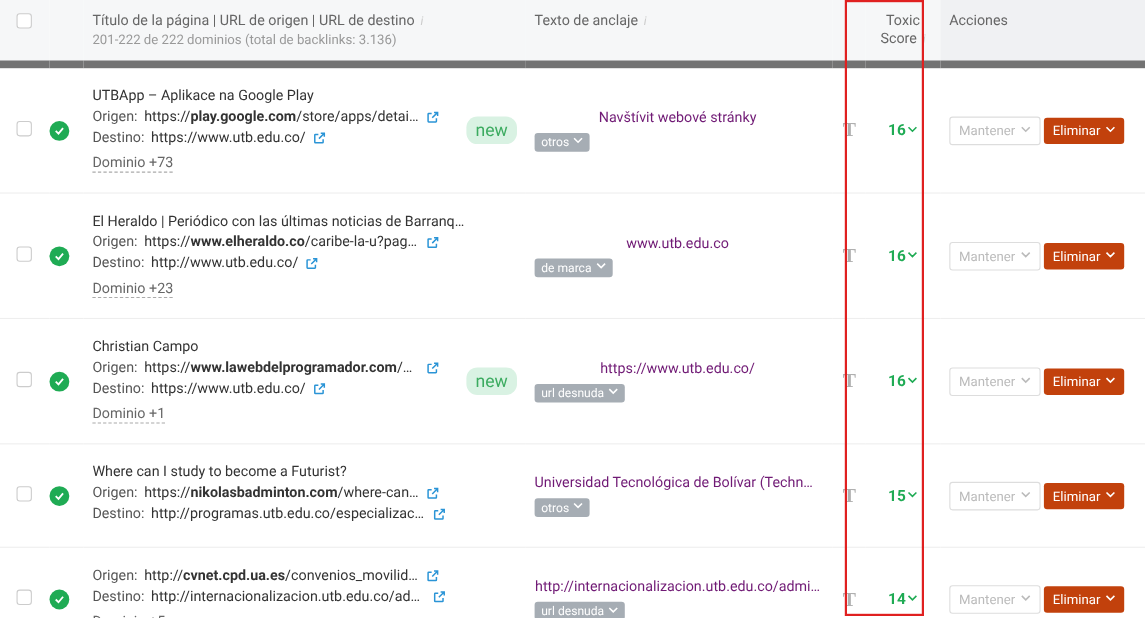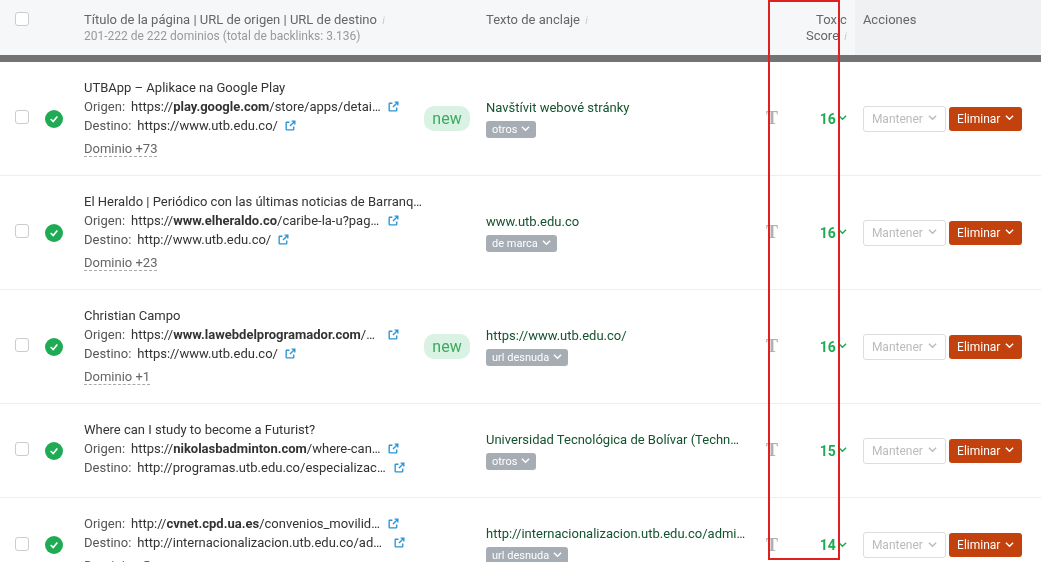--- a/index.html
+++ b/index.html
@@ -7,32 +7,32 @@
   table { width: 100%; border-collapse: collapse; }
   thead tr { background: #f6f7f8; border-bottom: 7px solid #737373; }
   thead th { text-align: left; font-weight: 400; color: #666; padding: 12px 8px; vertical-align: top; font-size: 13px; }
   tbody tr { border-bottom: 1px solid #eee; }
   tbody td { padding: 18px 8px; vertical-align: middle; }
   .col-check { width: 48px; text-align: center; }
   .col-status { width: 34px; text-align: left; padding-left:0; padding-right:0; }
   .col-title { width: 380px; }
   .col-anchor { width: 280px; }
   .col-t { width: 30px; text-align:center; }
-  .col-score { width: 72px; text-align:right; }
+  .col-score { width: 72px; text-align:center; }
   .col-actions { width: 190px; text-align:left; padding-right:0; white-space:nowrap; }
   input[type=checkbox] { width: 14px; height: 14px; border: 1px solid #ccc; border-radius: 3px; appearance: none; background: #fff; cursor:pointer; }
   .page-title-col .title-line { color: #333; margin-bottom: 4px; overflow:hidden; white-space:nowrap; text-overflow:ellipsis; max-width: 340px; }
   .page-title-col .sub-line { color: #444; font-size: 13px; margin-bottom: 4px; display:flex; align-items:center; gap:6px; }
   .sub-line .label { color: #555; }
   .sub-line .url { color: #333; overflow:hidden; white-space:nowrap; text-overflow:ellipsis; max-width:250px; display:inline-block; }
   .sub-line .url b { font-weight:700;text-align:right; }
   .domain-count { color: #666; border-bottom: 1px dashed #aaa; display:inline-block; cursor:pointer; margin-top:4px; font-size:13px; }
   .ext-link { color: #2a94d6; cursor:pointer; display:inline-flex; }
   .new-badge { background:#d9f2e3; color:#3cab60; font-size:16px; padding:3px 8px; border-radius:10px; display:inline-block; }
-  .anchor-text { color:#14532d; margin-bottom:6px; overflow:hidden; white-space:nowrap; text-overflow:ellipsis; max-width:260px; }
+  .anchor-text { color:#701a75; margin-bottom:6px; overflow:hidden; white-space:nowrap; text-overflow:ellipsis; max-width:260px;text-align:center; }
   .anchor-tag { background:#a6adb4; color:#fff; font-size:11px; padding:2px 6px; border-radius:3px; display:inline-flex; align-items:center; gap:4px; cursor:pointer; }
   .t-icon { font-family: Georgia, serif; font-size:18px; color:#b0b0b0; font-weight:600; }
   .score { color:#1fab54; font-weight:700; font-size:14px; cursor:pointer; display:inline-flex; align-items:center; gap:2px; justify-content:center; }
   .btn { font-size:12px; padding:5px 8px; border-radius:3px; cursor:pointer; display:inline-flex; align-items:center; gap:5px; }
   .btn-keep { border:1px solid #ddd; color:#bbb; background:#fff; }
   .btn-del { background:#c2410c; color:#fff; border:none; }
   .status-check { width:18px; height:18px; border-radius:50%; background:#1fab54; display:inline-flex; align-items:center; justify-content:center; color:#fff; font-size:11px; }
   .sub-head { color:#999; font-size:12px; margin-top:2px; }
   .info-i { color:#ccc; font-size:11px; font-style:italic; margin-left:2px; cursor:help; }
   .score-highlight { position:absolute; top:0; left:768px; width:72px; height:560px; border:2px solid #e02020; pointer-events:none; }

